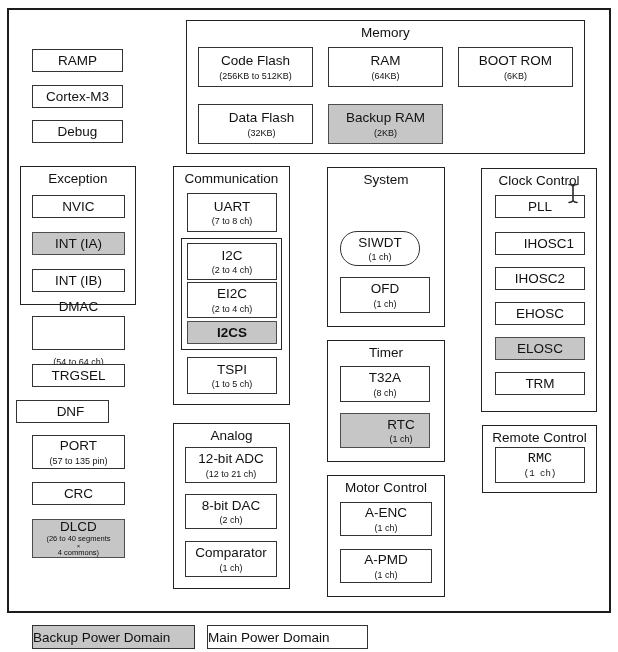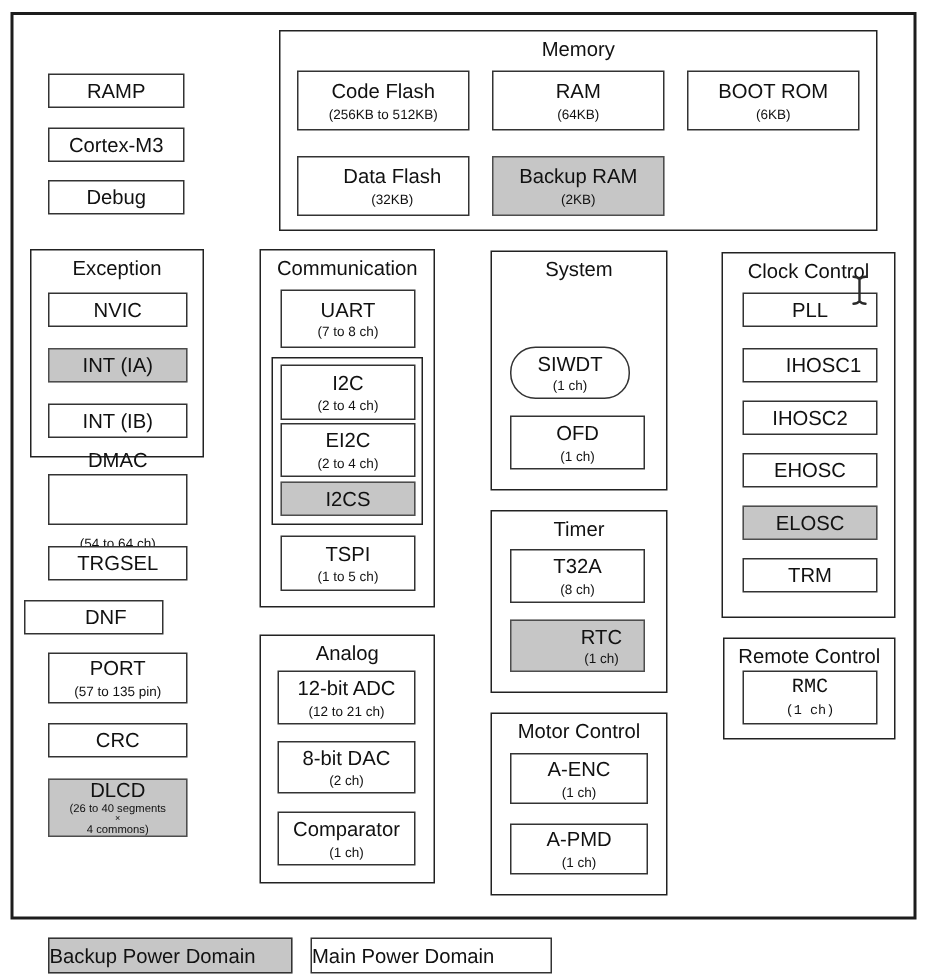--- a/index.html
+++ b/index.html
@@ -123,21 +123,21 @@
   </div>
   <div class="group" style="left:181px;top:238px;width:101px;height:112px;border-width:1.4px;"></div>
   <div class="box" style="left:187px;top:243px;width:90px;height:37px;">
     <span class="label">I2C</span>
     <span class="sub">(2 to 4 ch)</span>
   </div>
   <div class="box" style="left:187px;top:282px;width:90px;height:36px;">
     <span class="label">EI2C</span>
     <span class="sub">(2 to 4 ch)</span>
   </div>
-  <div class="box gray" style="left:187px;top:321px;width:90px;height:23px;">
+  <div class="box gray" style="left:187px;top:321px;width:90px;height:23px;font-weight:bold;">
     <span class="label">I2CS</span>
   </div>
   <div class="box" style="left:187px;top:357px;width:90px;height:37px;">
     <span class="label">TSPI</span>
     <span class="sub">(1 to 5 ch)</span>
   </div>
 
   <div class="group" style="left:173px;top:423px;width:117px;height:166px;">
     <span class="gtitle">Analog</span>
   </div>

